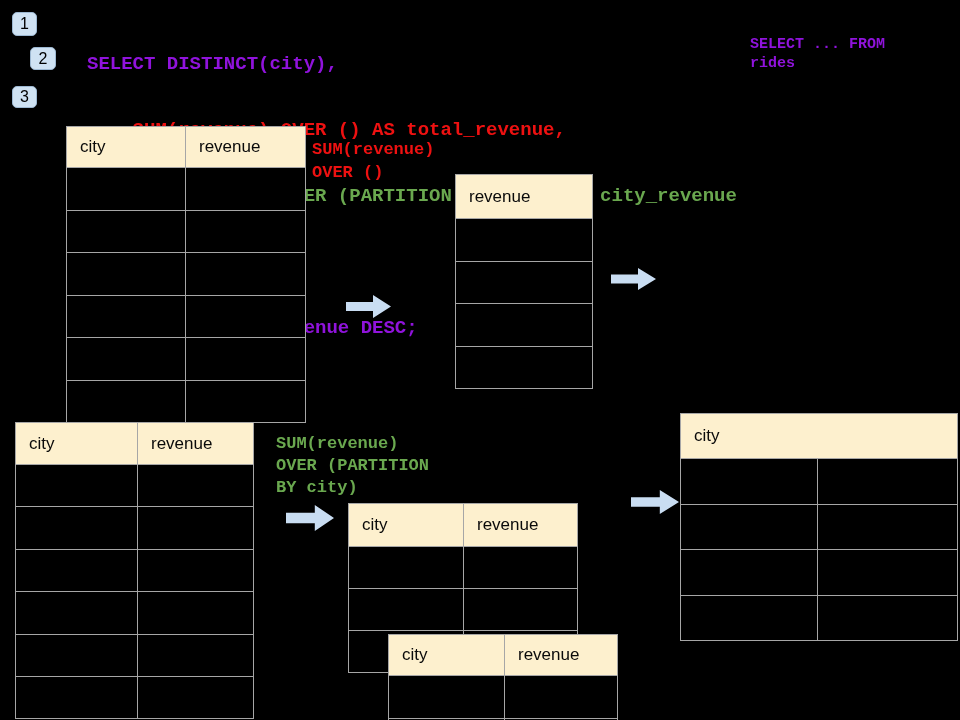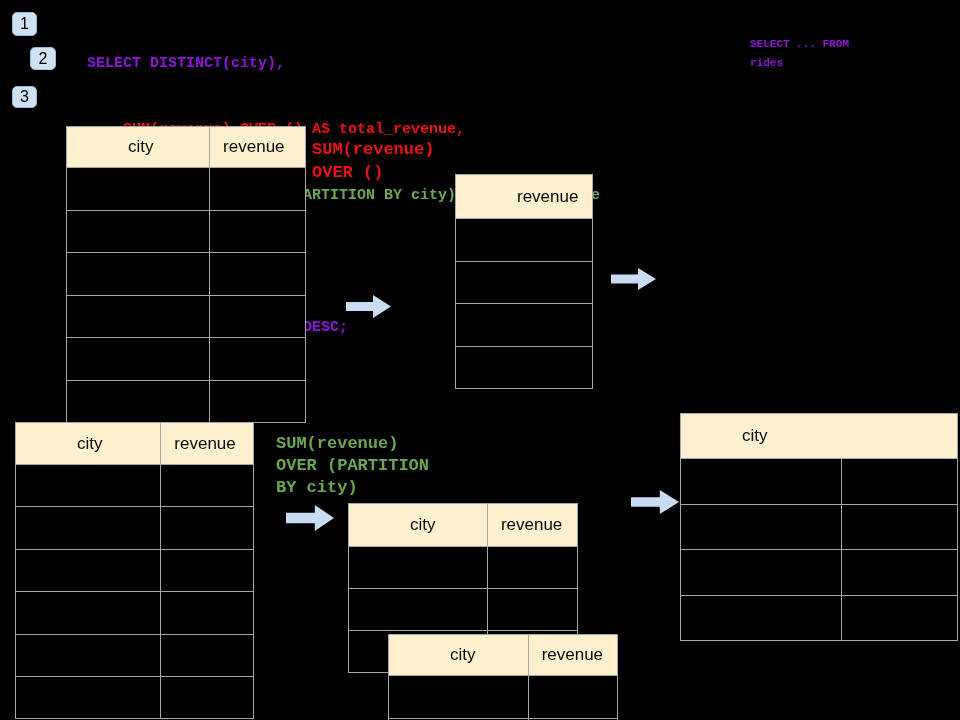--- a/index.html
+++ b/index.html
@@ -18,40 +18,40 @@
     border-radius:5px;display:flex;align-items:center;justify-content:center;
     font-size:16px;color:#000;box-sizing:border-box;
   }
   #badge-1{left:12px;top:12px;width:25px;height:24px;}
   #badge-2{left:30px;top:47px;width:26px;height:23px;}
   #badge-3{left:12px;top:86px;width:25px;height:22px;}
   
   #sql{
     position:absolute;left:87px;top:9px;
     font-family:"Liberation Mono",monospace;font-weight:bold;
-    font-size:15px;line-height:22px;white-space:pre;
+    font-size:19px;line-height:22px;white-space:pre;
   }
   .c-purple{color:var(--purple);} .c-red{color:var(--red);} .c-green{color:var(--green);}
   
   .note{
     position:absolute;font-family:"Liberation Mono",monospace;font-weight:bold;
     white-space:pre-line;
   }
-  #note-from{left:750px;top:35px;font-size:11px;line-height:19px;color:var(--purple);}
+  #note-from{left:750px;top:35px;font-size:15px;line-height:19px;color:var(--purple);}
   #note-total{left:312px;top:138px;font-size:17px;line-height:23px;color:var(--red);}
   #note-partition{left:276px;top:433px;font-size:17px;line-height:22px;color:var(--green);}
   
   .table{position:absolute;background:#000;border:1px solid var(--border);box-sizing:content-box;}
   .thead{display:flex;background:var(--header_fill);height:var(--hh);}
   .th{
     display:flex;align-items:center;padding-left:13px;font-size:17px;color:#0a0a0a;
     box-sizing:border-box;overflow:hidden;
   }
   .th + .th, .td + .td{border-left:1px solid var(--border);}
-  .th:nth-child(1), .td:nth-child(1){width:var(--c1);margin-left:48px;}
+  .th:nth-child(1), .td:nth-child(1){width:var(--c1);}
   .th:nth-child(2), .td:nth-child(2){width:var(--c2);}
   .trow{display:flex;height:var(--rh);border-top:1px solid var(--border);}
   .td{box-sizing:border-box;}
   #t-a{left:66px; top:126px;width:238px;--hh:40px;--rh:41.5px;--c1:118px;--c2:120px;}
   #t-b{left:455px;top:174px;width:136px;--hh:43px;--rh:41.5px;--c1:136px;}
   #t-c{left:15px; top:422px;width:237px;--hh:41px;--rh:41.4px;--c1:121px;--c2:116px;}
   #t-d{left:348px;top:503px;width:228px;--hh:42px;--rh:41px;  --c1:114px;--c2:114px;}
   #t-e{left:388px;top:634px;width:228px;--hh:40px;--rh:42px;  --c1:115px;--c2:113px;}
   #t-f{left:680px;top:413px;width:276px;--hh:44px;--rh:44.5px;--c1:136px;--c2:140px;}
   

